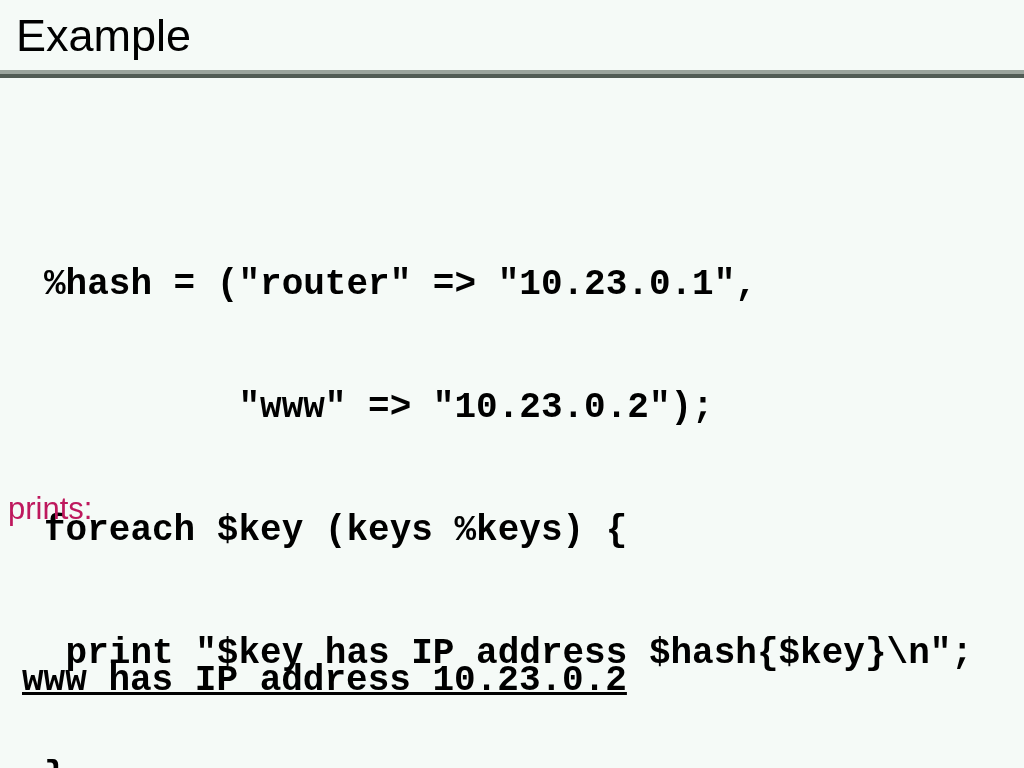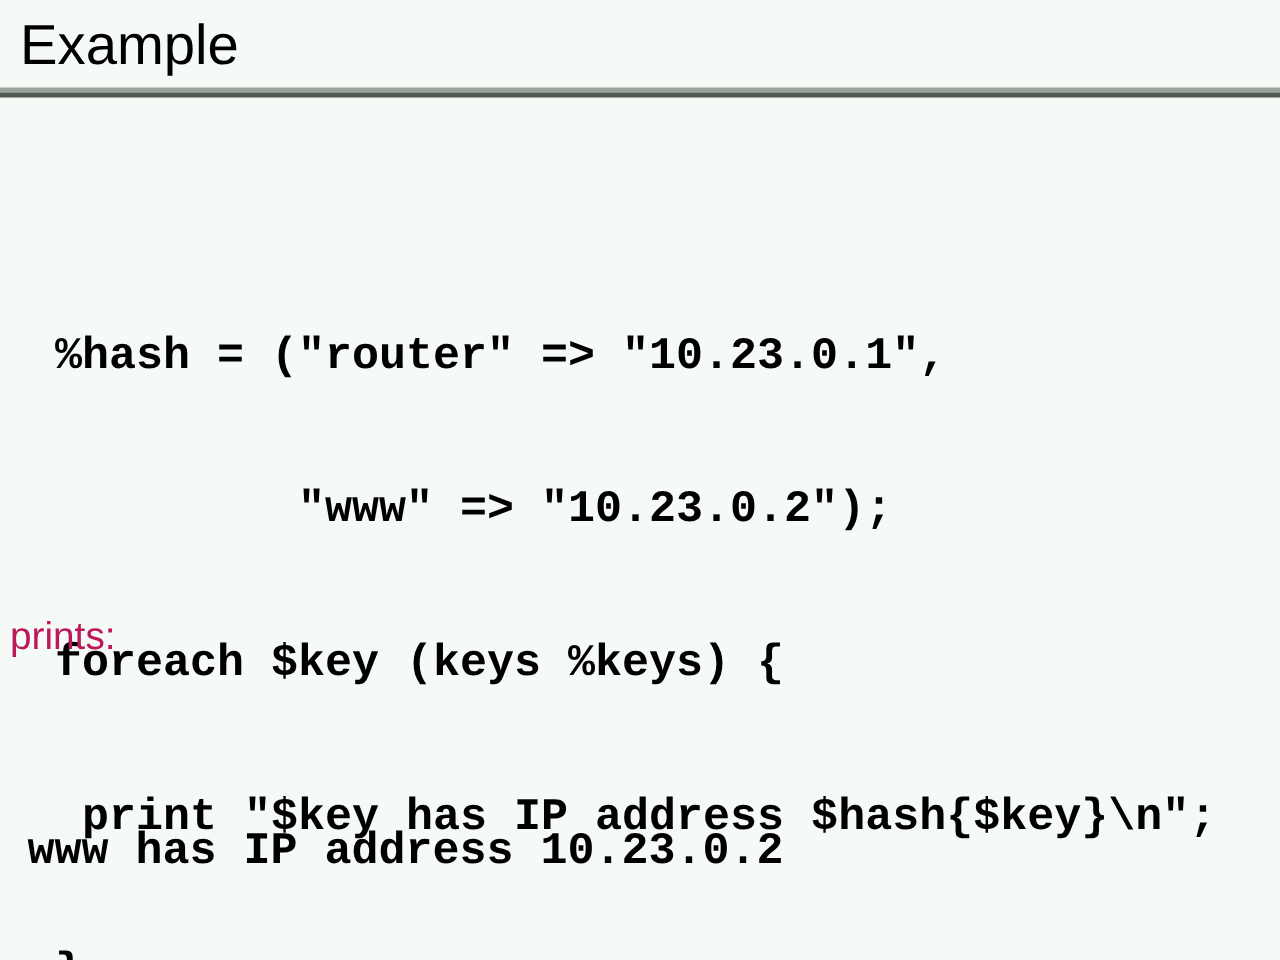--- a/index.html
+++ b/index.html
@@ -103,20 +103,21 @@
     font-weight: bold;
     line-height: 41px;
     color: #000000;
     white-space: pre;
     letter-spacing: 0px;
   }
   .output-line {
     white-space: pre;
     display: block;
     height: 41px;
+    text-decoration: underline;
   }
 </style>
 </head>
 <body>
 
 <div class="slide">
 
   <div class="slide-title">Example</div>
 
   <div class="title-rule">

